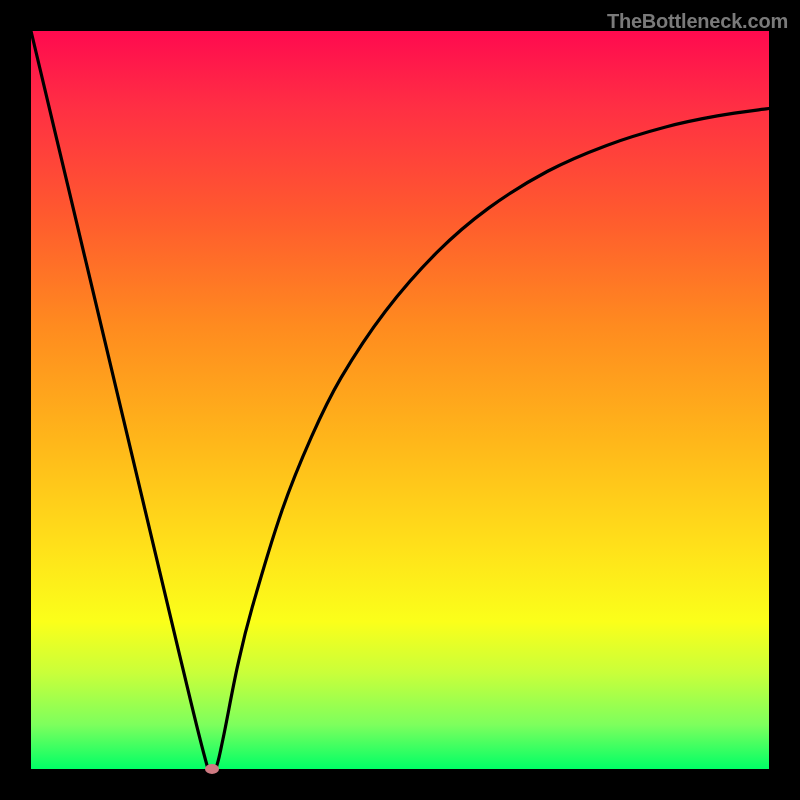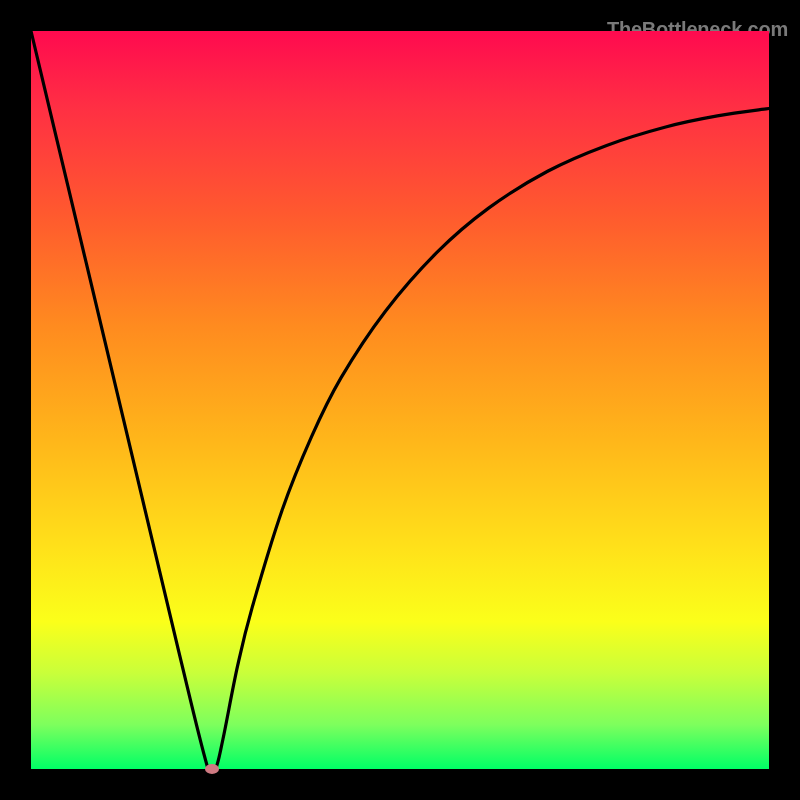--- a/index.html
+++ b/index.html
@@ -5,21 +5,21 @@
   * { margin: 0; padding: 0; box-sizing: border-box; }
   html, body { width: 800px; height: 800px; overflow: hidden; }
   .outer {
     width: 800px;
     height: 800px;
     background: #000;
     position: relative;
   }
   .attribution {
     position: absolute;
-    top: 18px;
+    top: 10px;
     right: 12px;
     font-family: Arial, Helvetica, sans-serif;
     font-size: 20px;
     font-weight: 600;
     color: #7a7a7a;
     letter-spacing: -0.2px;
   }
   .plot-area {
     position: absolute;
     left: 31px;

